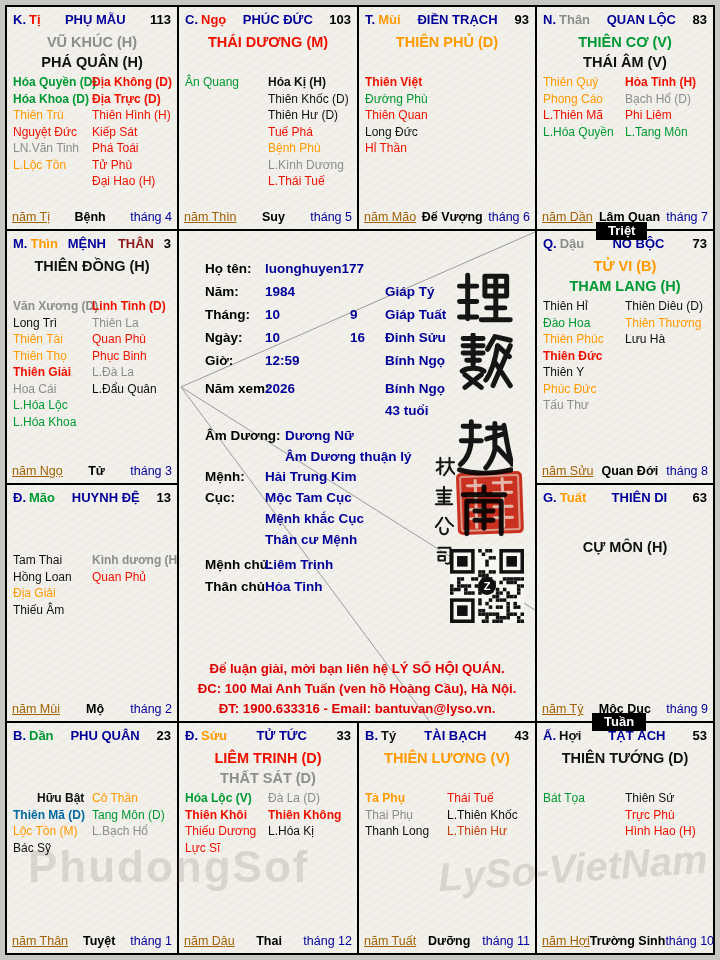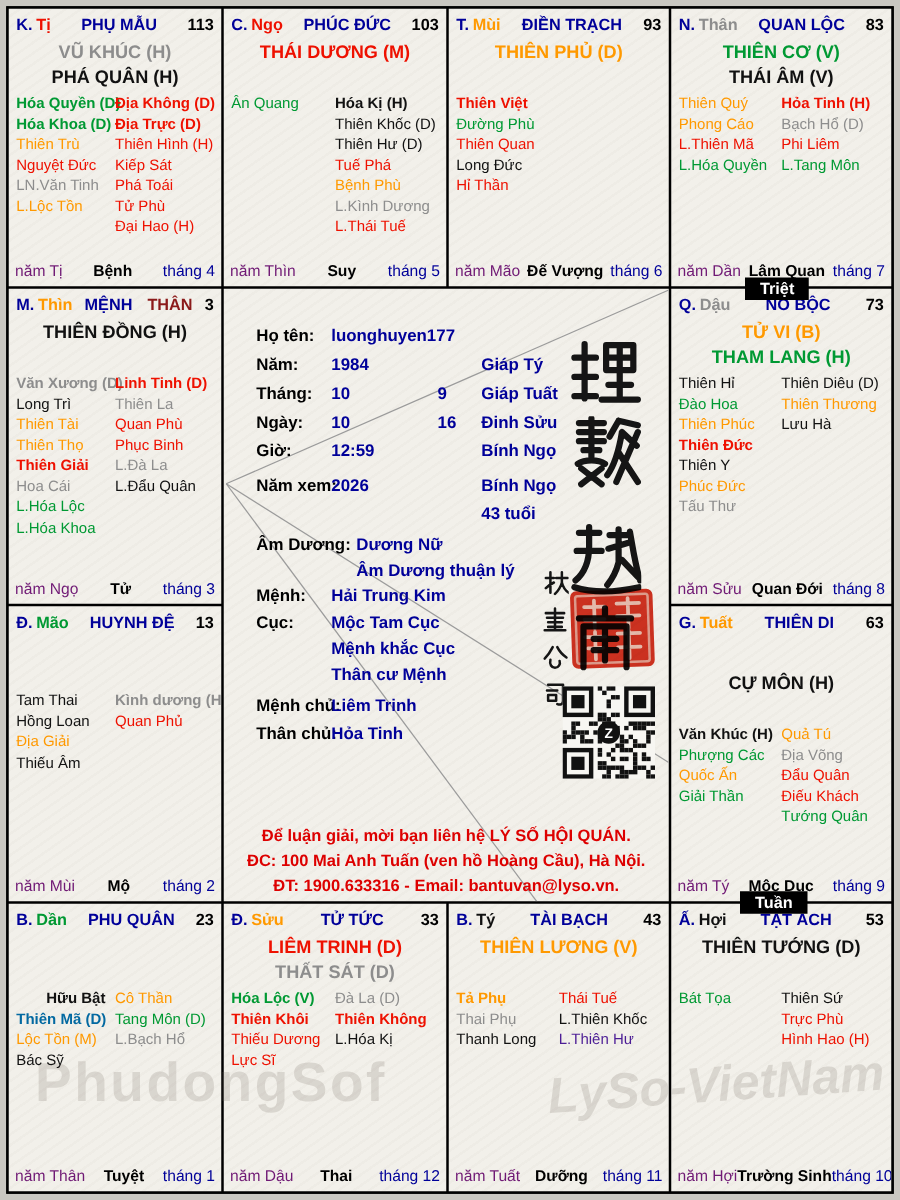--- a/index.html
+++ b/index.html
@@ -16,21 +16,21 @@
   .stem{color:#000099;}
   .branch{margin-left:3px;}
   .hdr .pal{flex:1;text-align:center;color:#000099;white-space:nowrap;}
   .hdr .extra{color:#8b1a1a;margin-left:12px;}
   .hdr .num{color:#000;}
   .mains{position:relative;z-index:2;text-align:center;margin-top:5px;min-height:42px;font-weight:bold;font-size:14.5px;line-height:20px;white-space:nowrap;}
   .stars{position:relative;z-index:2;display:flex;padding:0 6px;font-size:12px;line-height:16.5px;}
   .stars .sc{width:50%;}
   .stars .sc div{white-space:nowrap;}
   .ftr{position:absolute;z-index:2;bottom:5px;left:5px;right:5px;display:flex;align-items:baseline;font-size:12.5px;}
-  .ftr .fy{color:#701a75;white-space:nowrap;}
+  .ftr .fy{color:#a16207;white-space:nowrap;text-decoration:underline;}
   .ftr .fs{flex:1;text-align:center;font-weight:bold;color:#000;white-space:nowrap;}
   .ftr .fm{color:#000099;white-space:nowrap;text-align:right;}
   .center{grid-area:2/2/4/4;position:relative;background:#f2f0ea;overflow:hidden;}
   .center::after{content:"";position:absolute;inset:0;pointer-events:none;
          background:repeating-linear-gradient(-35deg,rgba(120,110,90,.03) 0 2px,transparent 2px 7px);}
   .lines{position:absolute;left:0;top:0;z-index:1;}
   .row{position:absolute;left:0;height:20px;width:100%;font-size:13.5px;font-weight:bold;z-index:2;}
   .row .lb{position:absolute;left:26px;color:#000;white-space:nowrap;}
   .row .c1{position:absolute;color:#000099;white-space:nowrap;}
   .row .c2{position:absolute;left:171px;color:#000099;white-space:nowrap;}
@@ -264,35 +264,20 @@
       </div>
     <div class="cell" style="grid-area: 3 / 4;">
         <div class="hdr">
           <span class="sb"><span class="stem">G.</span><span class="branch" style="color: rgb(255, 153, 0);">Tuất</span></span>
           <span class="pal"><span>THIÊN DI</span></span>
           <span class="num">63</span>
         </div>
         <div class="mains">
           <div style="color: rgb(17, 17, 17); margin-top: 32px;">CỰ MÔN (H)</div>
         </div>
-        <div class="stars">
-          <div class="sc">
-            <div style="color: rgb(17, 17, 17); font-weight: bold;">Văn Khúc (H)</div>
-            <div style="color: rgb(0, 153, 51);">Phượng Các</div>
-            <div style="color: rgb(255, 153, 0);">Quốc Ấn</div>
-            <div style="color: rgb(0, 153, 51);">Giải Thần</div>
-          </div>
-          <div class="sc">
-            <div style="color: rgb(255, 153, 0);">Quả Tú</div>
-            <div style="color: rgb(141, 141, 141);">Địa Võng</div>
-            <div style="color: rgb(238, 17, 0);">Đẩu Quân</div>
-            <div style="color: rgb(238, 17, 0);">Điếu Khách</div>
-            <div style="color: rgb(0, 153, 51);">Tướng Quân</div>
-          </div>
-        </div>
         <div class="ftr">
           <span class="fy">năm Tý</span>
           <span class="fs">Mộc Dục</span>
           <span class="fm">tháng 9</span>
         </div>
       </div>
     <div class="cell" style="grid-area: 4 / 1;">
         <div class="hdr">
           <span class="sb"><span class="stem">B.</span><span class="branch" style="color: rgb(0, 153, 51);">Dần</span></span>
           <span class="pal"><span>PHU QUÂN</span></span>
@@ -358,21 +343,21 @@
         </div>
         <div class="stars">
           <div class="sc">
             <div style="color: rgb(255, 153, 0); font-weight: bold;">Tả Phụ</div>
             <div style="color: rgb(141, 141, 141);">Thai Phụ</div>
             <div style="color: rgb(17, 17, 17);">Thanh Long</div>
           </div>
           <div class="sc">
             <div style="color: rgb(238, 17, 0);">Thái Tuế</div>
             <div style="color: rgb(17, 17, 17);">L.Thiên Khốc</div>
-            <div style="color: #4c1d95;">L.Thiên Hư</div>
+            <div style="color: #c2410c;">L.Thiên Hư</div>
           </div>
         </div>
         <div class="ftr">
           <span class="fy">năm Tuất</span>
           <span class="fs">Dưỡng</span>
           <span class="fm">tháng 11</span>
         </div>
       </div>
     <div class="cell" style="grid-area: 4 / 4;">
         <div class="hdr">

